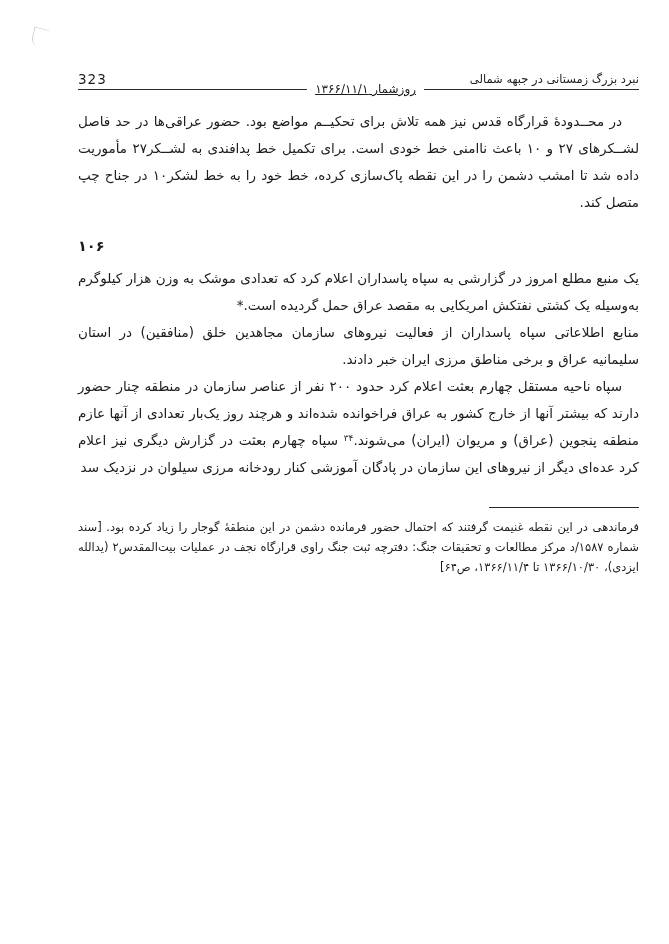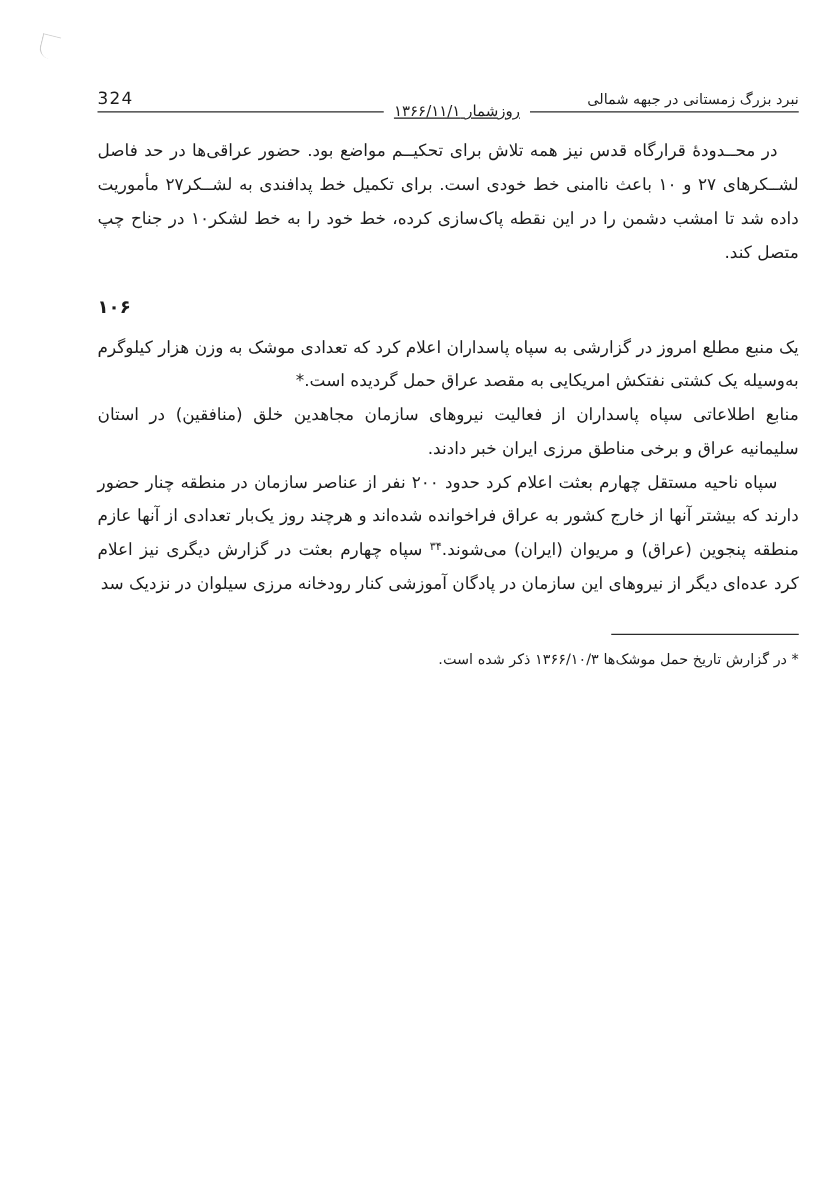--- a/index.html
+++ b/index.html
@@ -109,21 +109,21 @@
 <body>
 
 <div class="page">
 
   <div class="artifact"></div>
 
   <header class="page-header">
     <div class="header-rule"></div>
     <span class="running-title">نبرد بزرگ زمستانی در جبهه شمالی</span>
     <span class="chronicle-date">روزشمار ۱۳۶۶/۱۱/۱</span>
-    <span class="page-number">324</span>
+    <span class="page-number">323</span>
   </header>
 
   <main>
 
 
 
     <p class="para">در محــدودۀ قرارگاه قدس نیز همه تلاش برای تحکیــم مواضع بود. حضور عراقی‌ها در حد فاصل لشــکرهای ۲۷ و ۱۰ باعث ناامنی خط خودی است. برای تکمیل خط پدافندی به لشــکر۲۷ مأموریت داده شد تا امشب دشمن را در این نقطه پاک‌سازی کرده، خط خود را به خط لشکر۱۰ در جناح چپ متصل کند.</p>
 
 
     <h2 class="section-num">۱۰۶</h2>
@@ -133,16 +133,16 @@
 
 
     <p class="para noindent">منابع اطلاعاتی سپاه پاسداران از فعالیت نیروهای سازمان مجاهدین خلق (منافقین) در استان سلیمانیه عراق و برخی مناطق مرزی ایران خبر دادند.</p>
 
     <p class="para"><span>سپاه ناحیه مستقل چهارم بعثت اعلام کرد حدود ۲۰۰ نفر از عناصر سازمان در منطقه چنار حضور دارند که بیشتر آنها از خارج کشور به عراق فراخوانده شده‌اند و هرچند روز یک‌بار تعدادی از آنها عازم منطقه پنجوین (عراق) و مریوان (ایران) می‌شوند.</span><sup class="fn-ref">۳۴</sup><span> سپاه چهارم بعثت در گزارش دیگری نیز اعلام کرد عده‌ای دیگر از نیروهای این سازمان در پادگان آموزشی کنار رودخانه مرزی سیلوان در نزدیک سد</span></p>
 
   </main>
 
   <footer class="footnotes">
     <div class="fn-rule"></div>
-    <p class="fn">* در گزارش تاریخ حمل موشک‌ها ۱۳۶۶/۱۰/۳ ذکر شده است.</p>
+    <p class="fn">فرماندهی در این نقطه غنیمت گرفتند که احتمال حضور فرمانده دشمن در این منطقۀ گوجار را زیاد کرده بود. [سند شماره ۱۵۸۷/د مرکز مطالعات و تحقیقات جنگ: دفترچه ثبت جنگ راوی قرارگاه نجف در عملیات بیت‌المقدس۲ (یدالله ایزدی)، ۱۳۶۶/۱۰/۳۰ تا ۱۳۶۶/۱۱/۴، ص۶۴]</p>
   </footer>
 
 </div>
 
 </body></html>

